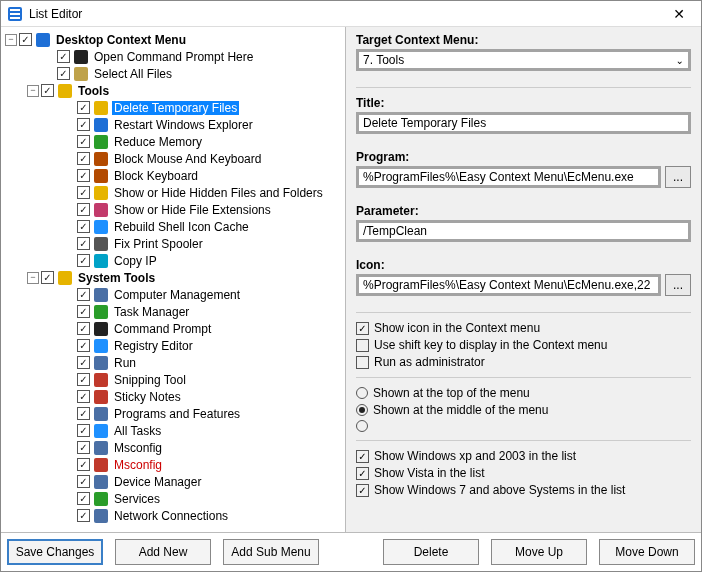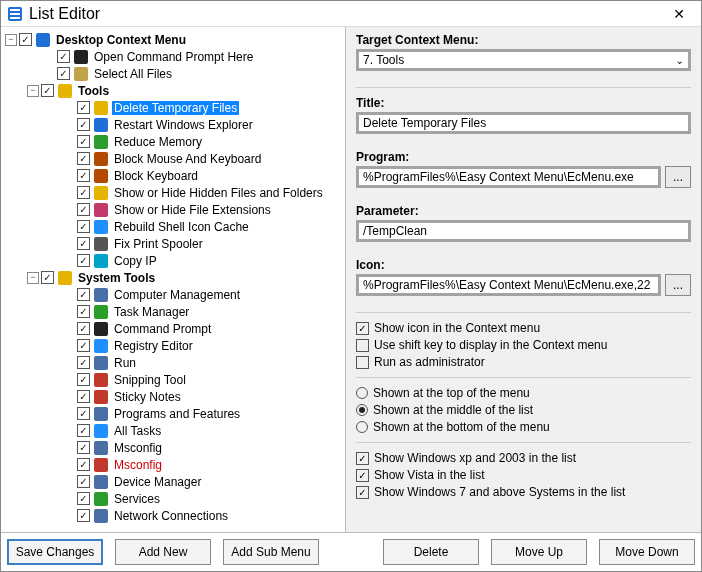--- a/index.html
+++ b/index.html
@@ -1,20 +1,20 @@
 <!DOCTYPE html>
 <html><head>
 <meta charset="utf-8">
 <style>
 * { box-sizing: border-box; margin: 0; padding: 0; font-family: "Segoe UI", Tahoma, sans-serif; font-size: 12px; }
 html, body { width: 702px; height: 572px; background: #fff; overflow: hidden; }
 .window { width: 702px; height: 572px; border: 1px solid #888; display: flex; flex-direction: column; }
 .titlebar { height: 26px; display: flex; align-items: center; padding: 0 6px; border-bottom: 1px solid #ddd; }
 .titlebar .app-icon { width: 16px; height: 16px; margin-right: 6px; }
-.titlebar .title { flex: 1; font-size: 16px; }
+.titlebar .title { flex: 1; font-size: 12px; }
 .titlebar .close { width: 32px; text-align: center; cursor: pointer; font-size: 14px; }
 .body { flex: 1; display: flex; overflow: hidden; }
 .tree { width: 345px; border-right: 1px solid #bbb; overflow-y: auto; padding: 4px 2px; }
 .right { flex: 1; padding: 6px 10px; overflow-y: auto; background: #f0f0f0; }
 .footer { height: 36px; border-top: 1px solid #bbb; display: flex; align-items: center; padding: 19px 6px; gap: 12px; }
 .footer .group { display: flex; gap: 12px; }
 .footer .spacer { flex: 1; }
 .btn { min-width: 96px; height: 26px; border: 1px solid #888; background: #f4f4f4; cursor: pointer; font-size: 12px; }
 .btn.primary { border: 2px solid #3a7fc7; padding: 0; }
 .node { display: flex; align-items: center; height: 17px; white-space: nowrap; }
@@ -357,25 +357,24 @@
           </div>
         </div>
       <div class="sep"></div>
       <div id="pos">
           <div class="opt">
             <span class="rb"></span>
             <span>Shown at the top of the menu</span>
           </div>
           <div class="opt">
             <span class="rb checked"></span>
-            <span>Shown at the middle of the list</span>
+            <span>Shown at the middle of the menu</span>
           </div>
           <div class="opt">
             <span class="rb"></span>
-            <span>Shown at the bottom of the menu</span>
           </div>
         </div>
       <div class="sep"></div>
       <div id="opts2">
           <div class="opt">
             <span class="cb checked"></span>
             <span>Show Windows xp  and 2003 in the list</span>
           </div>
           <div class="opt">
             <span class="cb checked"></span>

